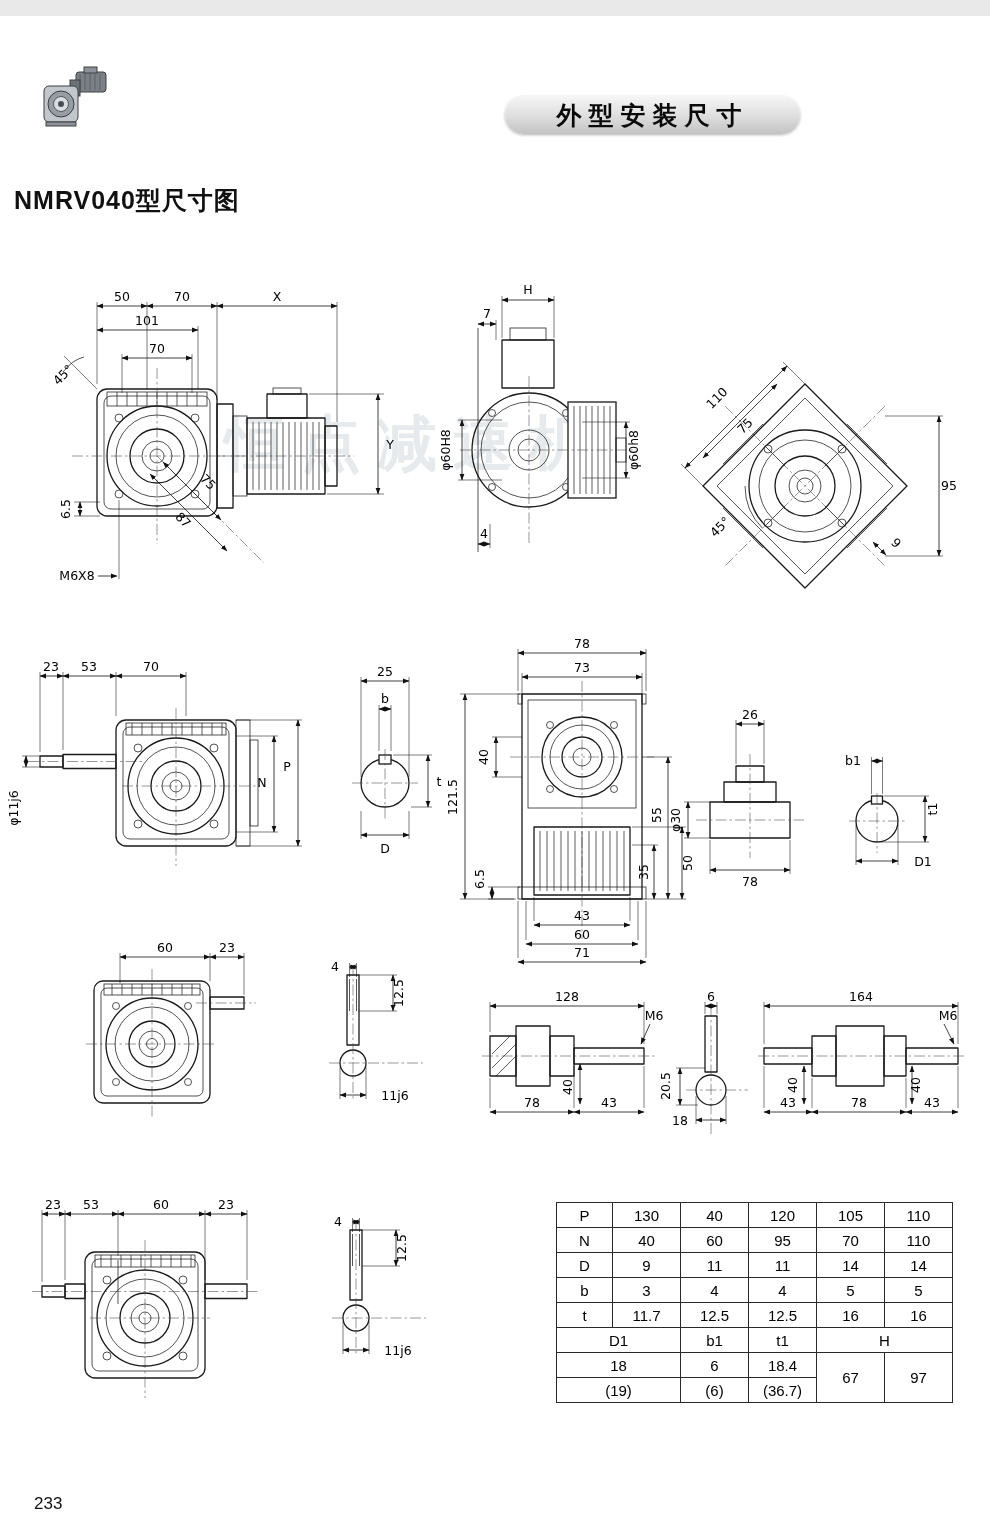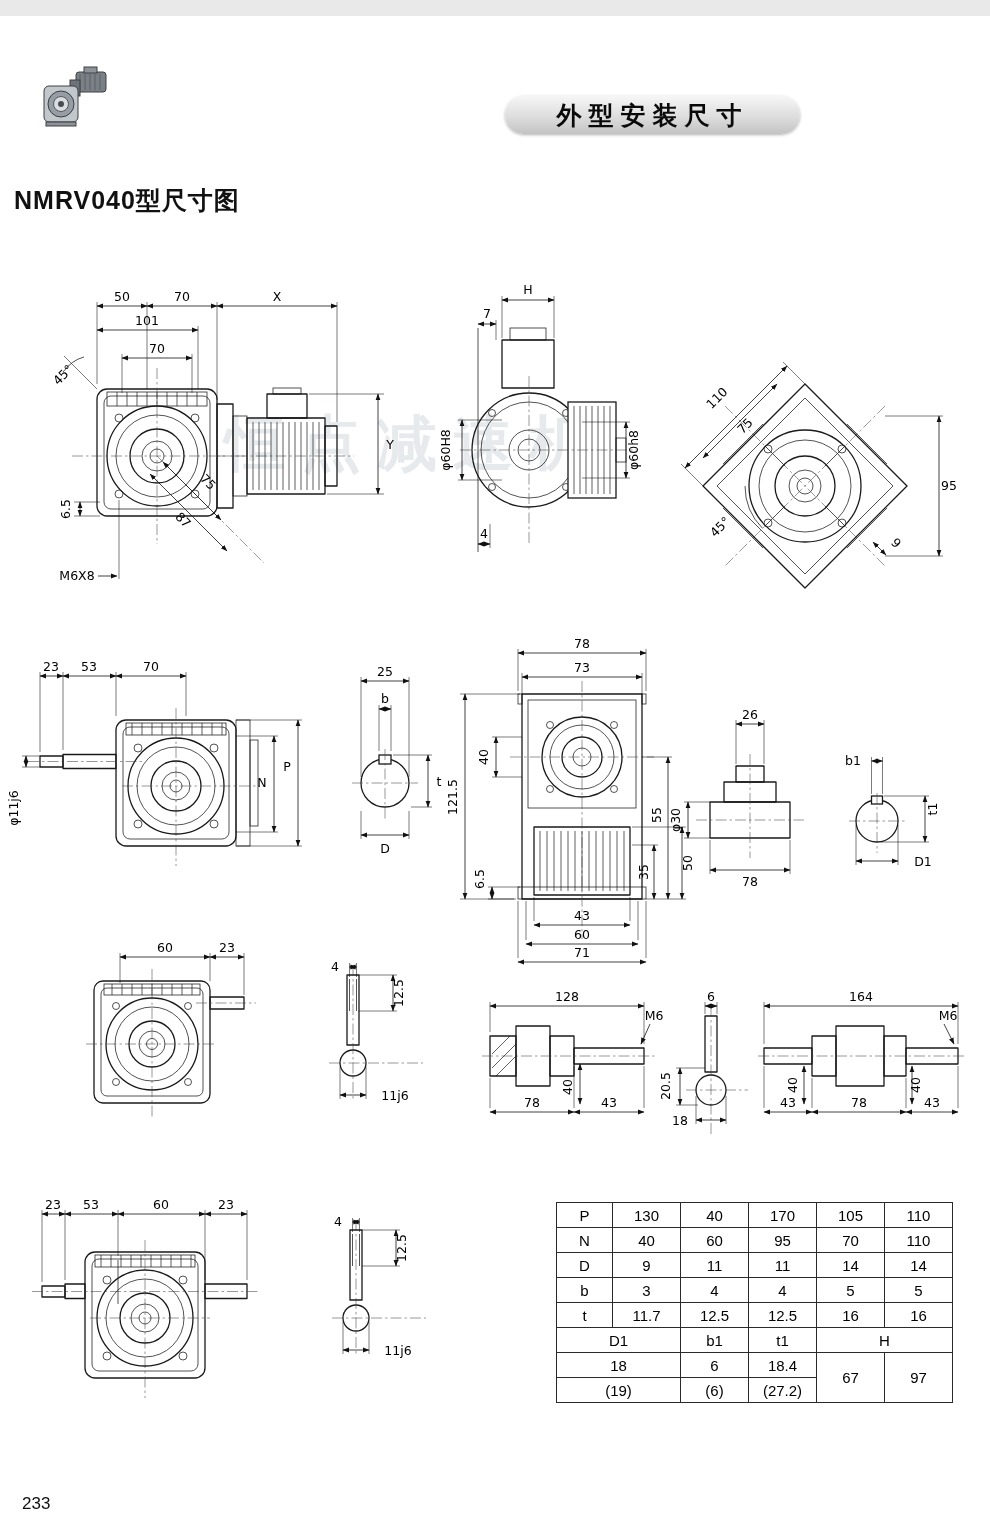--- a/index.html
+++ b/index.html
@@ -13,21 +13,21 @@
 .fin{fill:none;stroke:#1a1a1a;stroke-width:.7}
 .dl{fill:none;stroke:#111;stroke-width:.8;marker-start:url(#arr);marker-end:url(#arr)}
 .ld{fill:none;stroke:#111;stroke-width:.8;marker-end:url(#arr)}
 .ext{fill:none;stroke:#111;stroke-width:.55}
 .cl{fill:none;stroke:#444;stroke-width:.55;stroke-dasharray:11 3 2.5 3}
 text.dt{font:12.5px "DejaVu Sans",sans-serif;fill:#000;text-anchor:middle}
 .title{position:absolute;left:14px;top:168px;font-size:25px;font-weight:bold;color:#111;letter-spacing:1px}
 .banner{position:absolute;left:505px;top:80px;width:295px;height:38px;background:linear-gradient(180deg,#f6f6f6 0%,#ddd 55%,#c3c3c3 100%);border-radius:19px;display:flex;align-items:center;justify-content:center;box-shadow:0 1px 3px rgba(0,0,0,.3)}
 .banner span{font-size:25px;font-weight:bold;letter-spacing:7px;color:#0a0a0a}
 .watermark{position:absolute;left:225px;top:388px;font-size:60px;font-weight:bold;letter-spacing:16px;color:rgba(135,148,160,.20);white-space:nowrap;pointer-events:none}
-.pageno{position:absolute;left:22px;top:1478px;font-size:17px;color:#111}
+.pageno{position:absolute;left:34px;top:1478px;font-size:17px;color:#111}
 .dimtable{position:absolute;left:556px;top:1186px;border-collapse:collapse;background:#fff;table-layout:fixed}
 .dimtable td{border:1.2px solid #2a2a2a;text-align:center;font-size:15px;color:#000;height:25px;padding:0 4px}
 </style>
 </head>
 <body>
 
 <div class="page">
 
   <svg class="abs" style="left:36px;top:50px" width="86" height="72" viewBox="0 0 86 72">
     <rect x="40" y="6" width="30" height="20" rx="3" fill="#7b8087" stroke="#3c4045"></rect>
@@ -545,21 +545,21 @@
         <col style="width:68px">
         <col style="width:68px">
         <col style="width:68px">
         <col style="width:68px">
       </colgroup>
     <tbody>
         <tr>
       <td>P</td>
       <td>130</td>
       <td>40</td>
-      <td>170</td>
+      <td>120</td>
       <td>105</td>
       <td>110</td>
     </tr>
     <tr>
       <td>N</td>
       <td>40</td>
       <td>60</td>
       <td>95</td>
       <td>70</td>
       <td>110</td>
@@ -597,19 +597,19 @@
     <tr>
       <td colspan="2">18</td>
       <td>6</td>
       <td>18.4</td>
       <td rowspan="2">67</td>
       <td rowspan="2">97</td>
     </tr>
     <tr>
       <td colspan="2">(19)</td>
       <td>(6)</td>
-      <td>(27.2)</td>
+      <td>(36.7)</td>
     </tr>
   </tbody>
     </table>
 
   <div class="pageno">233</div>
 </div>
 
 </body></html>

